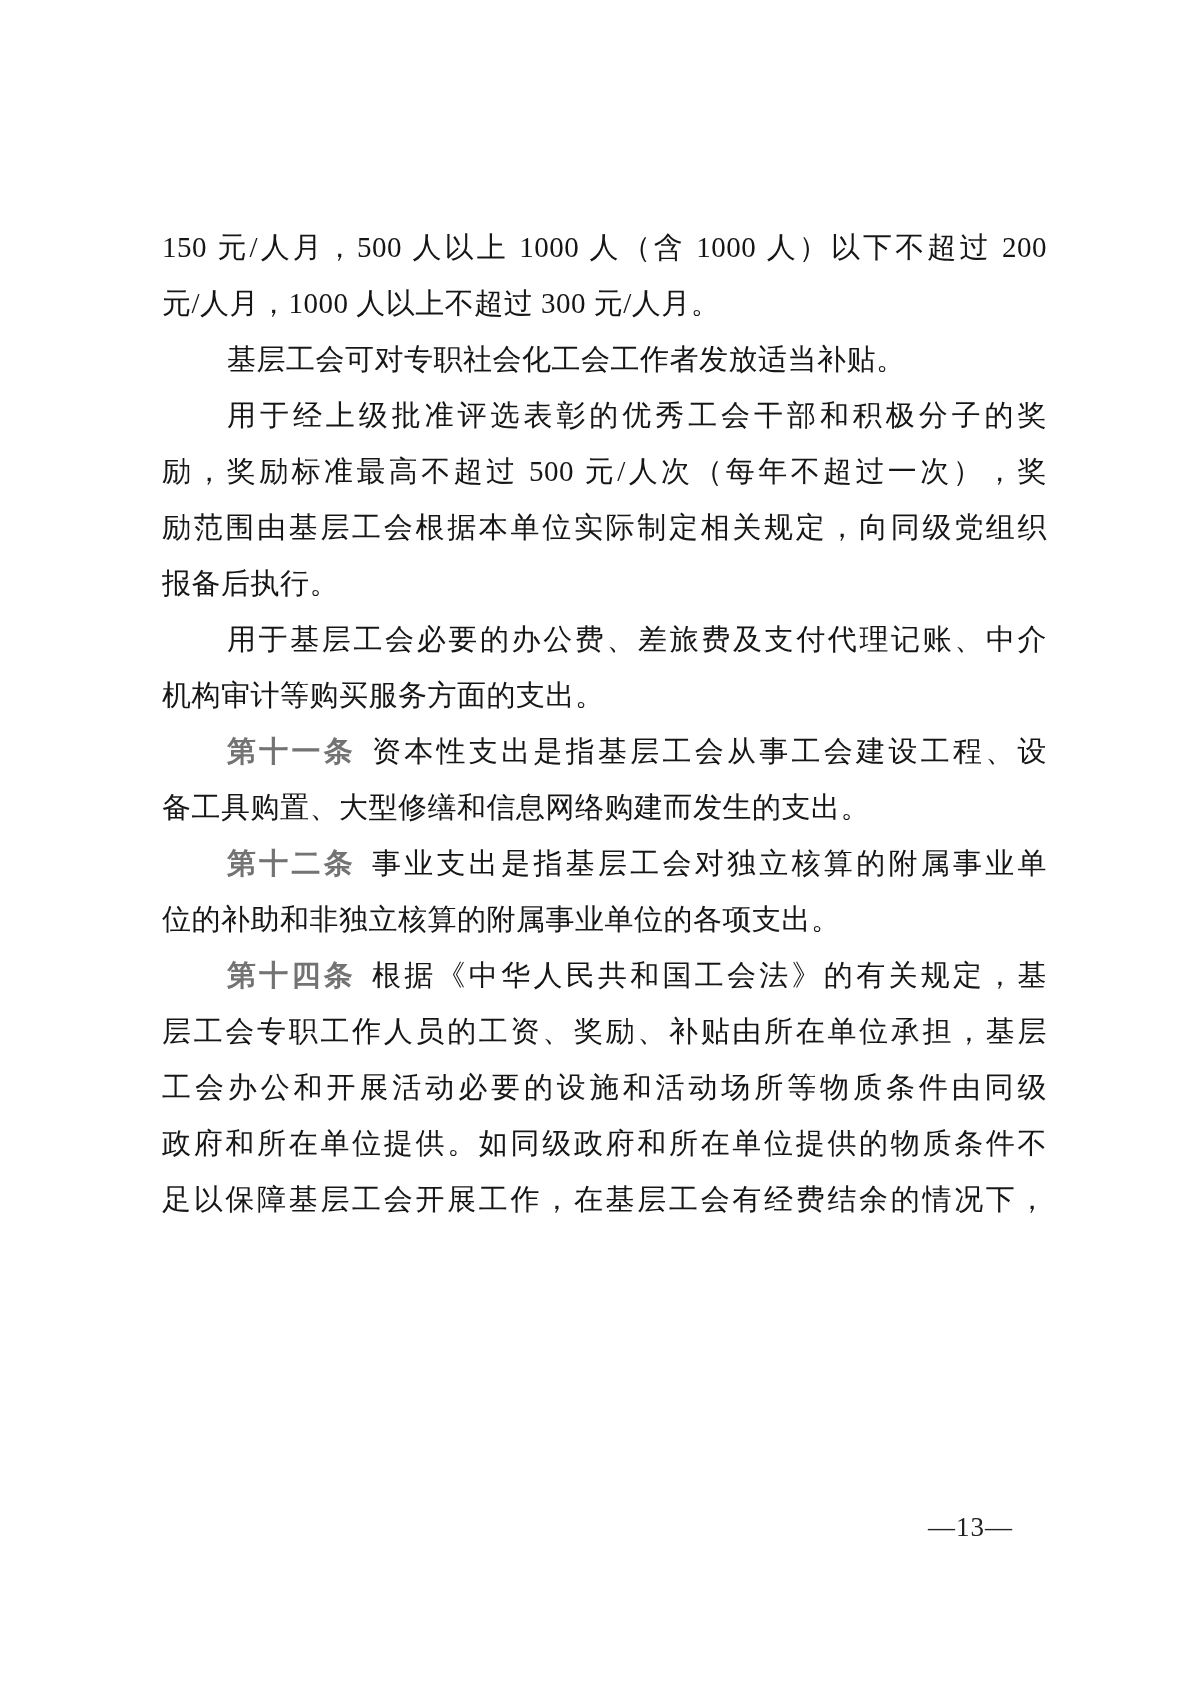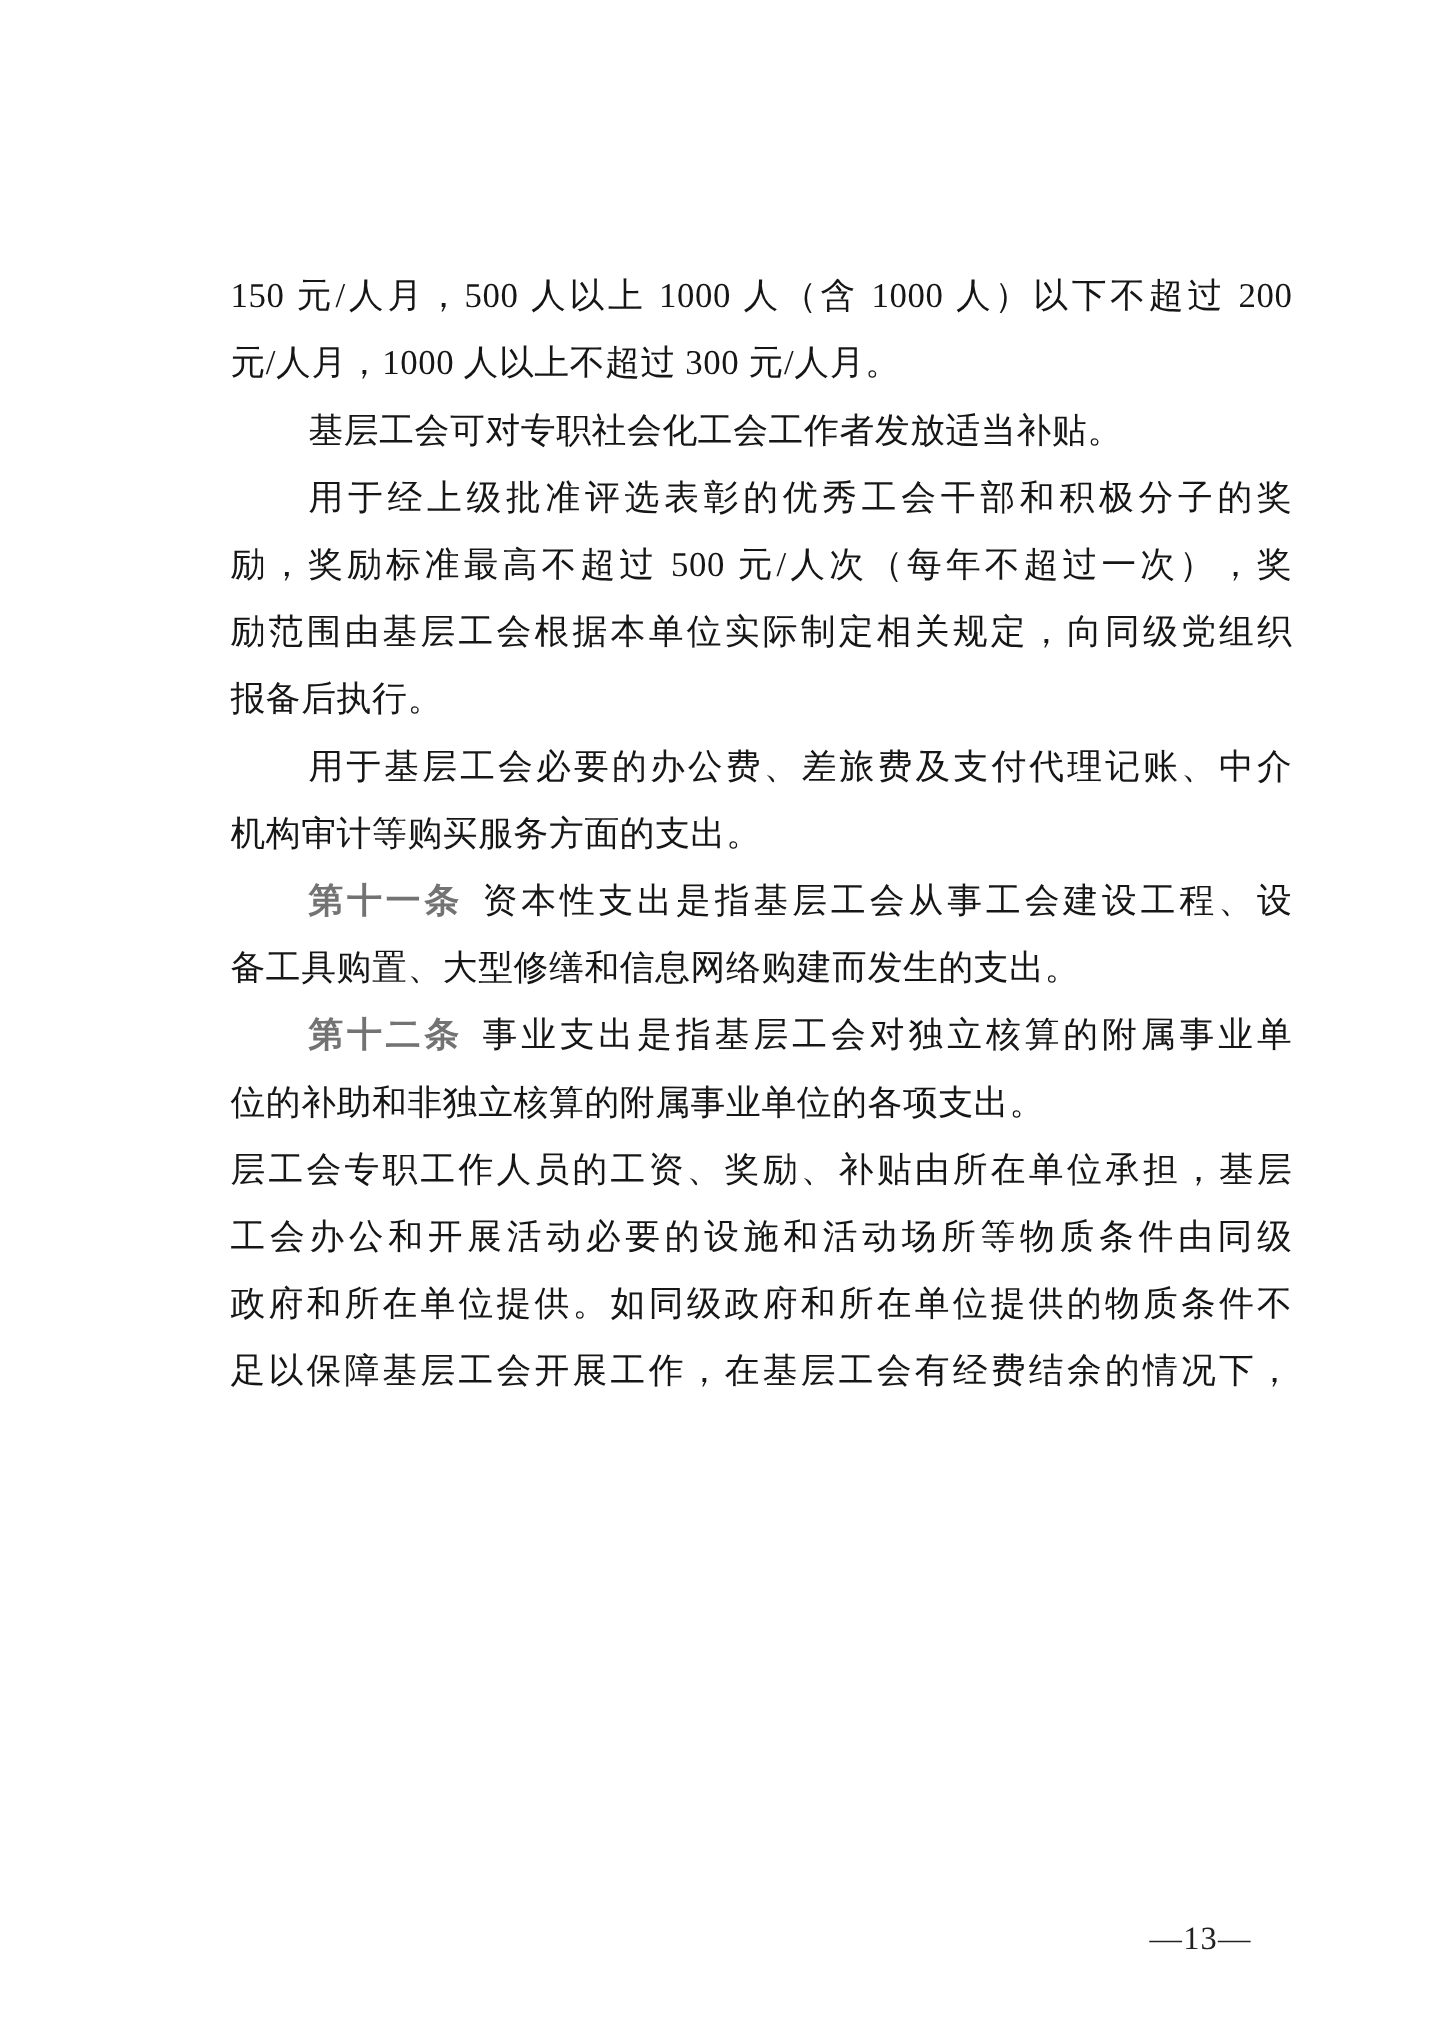--- a/index.html
+++ b/index.html
@@ -8,21 +8,20 @@
     height: 1696px;
     background: #ffffff;
     position: relative;
     font-family: "Liberation Serif", serif;
     overflow: hidden;
   }
   .doc-page {
     position: absolute;
     inset: 0;
     background: #ffffff;
-    margin-left: 30px;
   }
   .doc-body {
     position: absolute;
     left: 162px;
     top: 219px;
     width: 885px;
     font-size: 29px;
     color: #161616;
     letter-spacing: 0.5px;
   }
@@ -43,21 +42,21 @@
   }
   .article-no {
     font-family: "Liberation Sans", sans-serif;
     font-weight: 700;
     color: #737373;
     margin-right: 0.55em;
   }
   .page-number {
     position: absolute;
     left: 928px;
-    top: 1600px;
+    top: 1512px;
     font-size: 27px;
     color: #222222;
     letter-spacing: 1px;
     font-family: "Liberation Serif", serif;
   }
 </style>
 </head>
 <body>
 
 <div class="doc-page">
@@ -68,19 +67,20 @@
       <div class="line justify indent"><span>用于经上级批准评选表彰的优秀工会干部和积极分子的奖</span></div>
       <div class="line justify"><span>励，奖励标准最高不超过 500 元/人次（每年不超过一次），奖</span></div>
       <div class="line justify"><span>励范围由基层工会根据本单位实际制定相关规定，向同级党组织</span></div>
       <div class="line"><span>报备后执行。</span></div>
       <div class="line justify indent"><span>用于基层工会必要的办公费、差旅费及支付代理记账、中介</span></div>
       <div class="line"><span>机构审计等购买服务方面的支出。</span></div>
       <div class="line justify indent"><span class="article-no">第十一条</span><span>资本性支出是指基层工会从事工会建设工程、设</span></div>
       <div class="line"><span>备工具购置、大型修缮和信息网络购建而发生的支出。</span></div>
       <div class="line justify indent"><span class="article-no">第十二条</span><span>事业支出是指基层工会对独立核算的附属事业单</span></div>
       <div class="line"><span>位的补助和非独立核算的附属事业单位的各项支出。</span></div>
+      <div class="line justify indent"><span class="article-no">第十四条</span><span>根据《中华人民共和国工会法》的有关规定，基</span></div>
       <div class="line justify"><span>层工会专职工作人员的工资、奖励、补贴由所在单位承担，基层</span></div>
       <div class="line justify"><span>工会办公和开展活动必要的设施和活动场所等物质条件由同级</span></div>
       <div class="line justify"><span>政府和所在单位提供。如同级政府和所在单位提供的物质条件不</span></div>
       <div class="line justify"><span>足以保障基层工会开展工作，在基层工会有经费结余的情况下，</span></div>
     </div>
   <div class="page-number">—13—</div>
 </div>
 
 </body></html>

